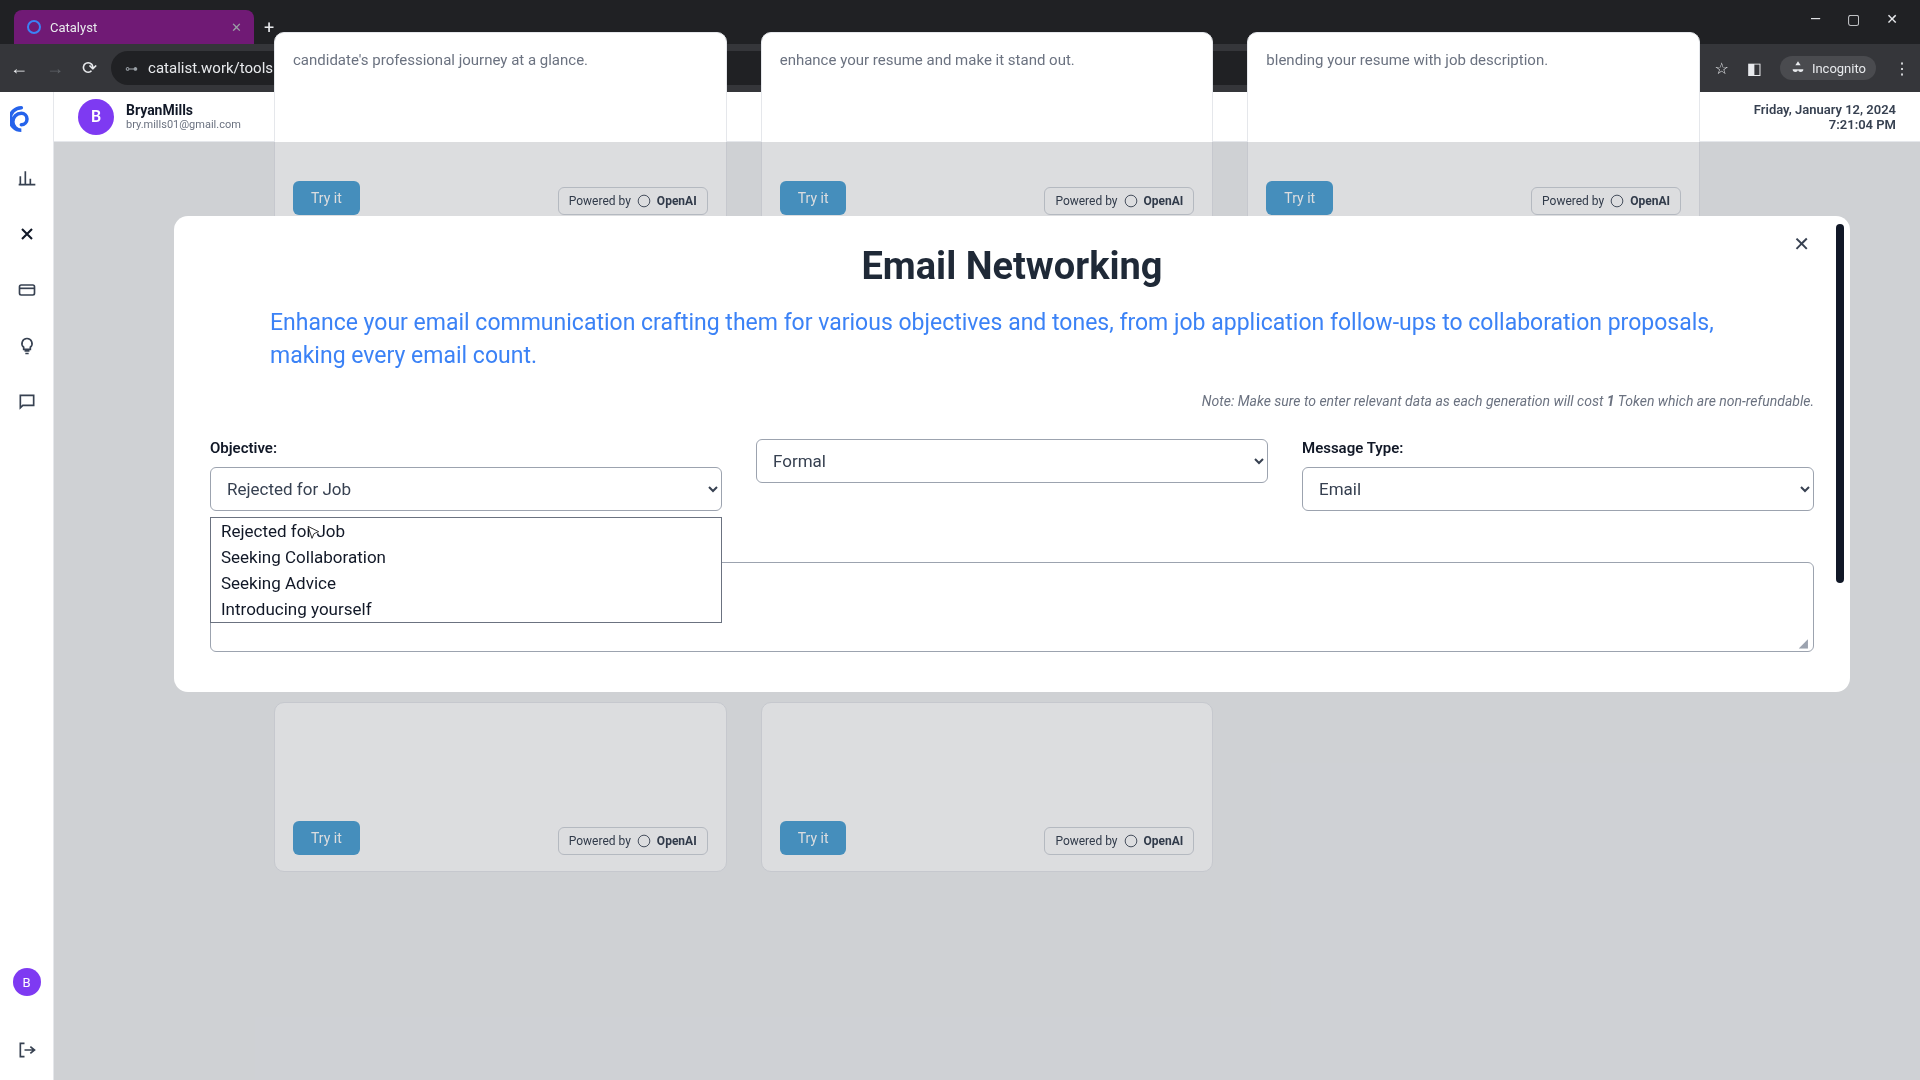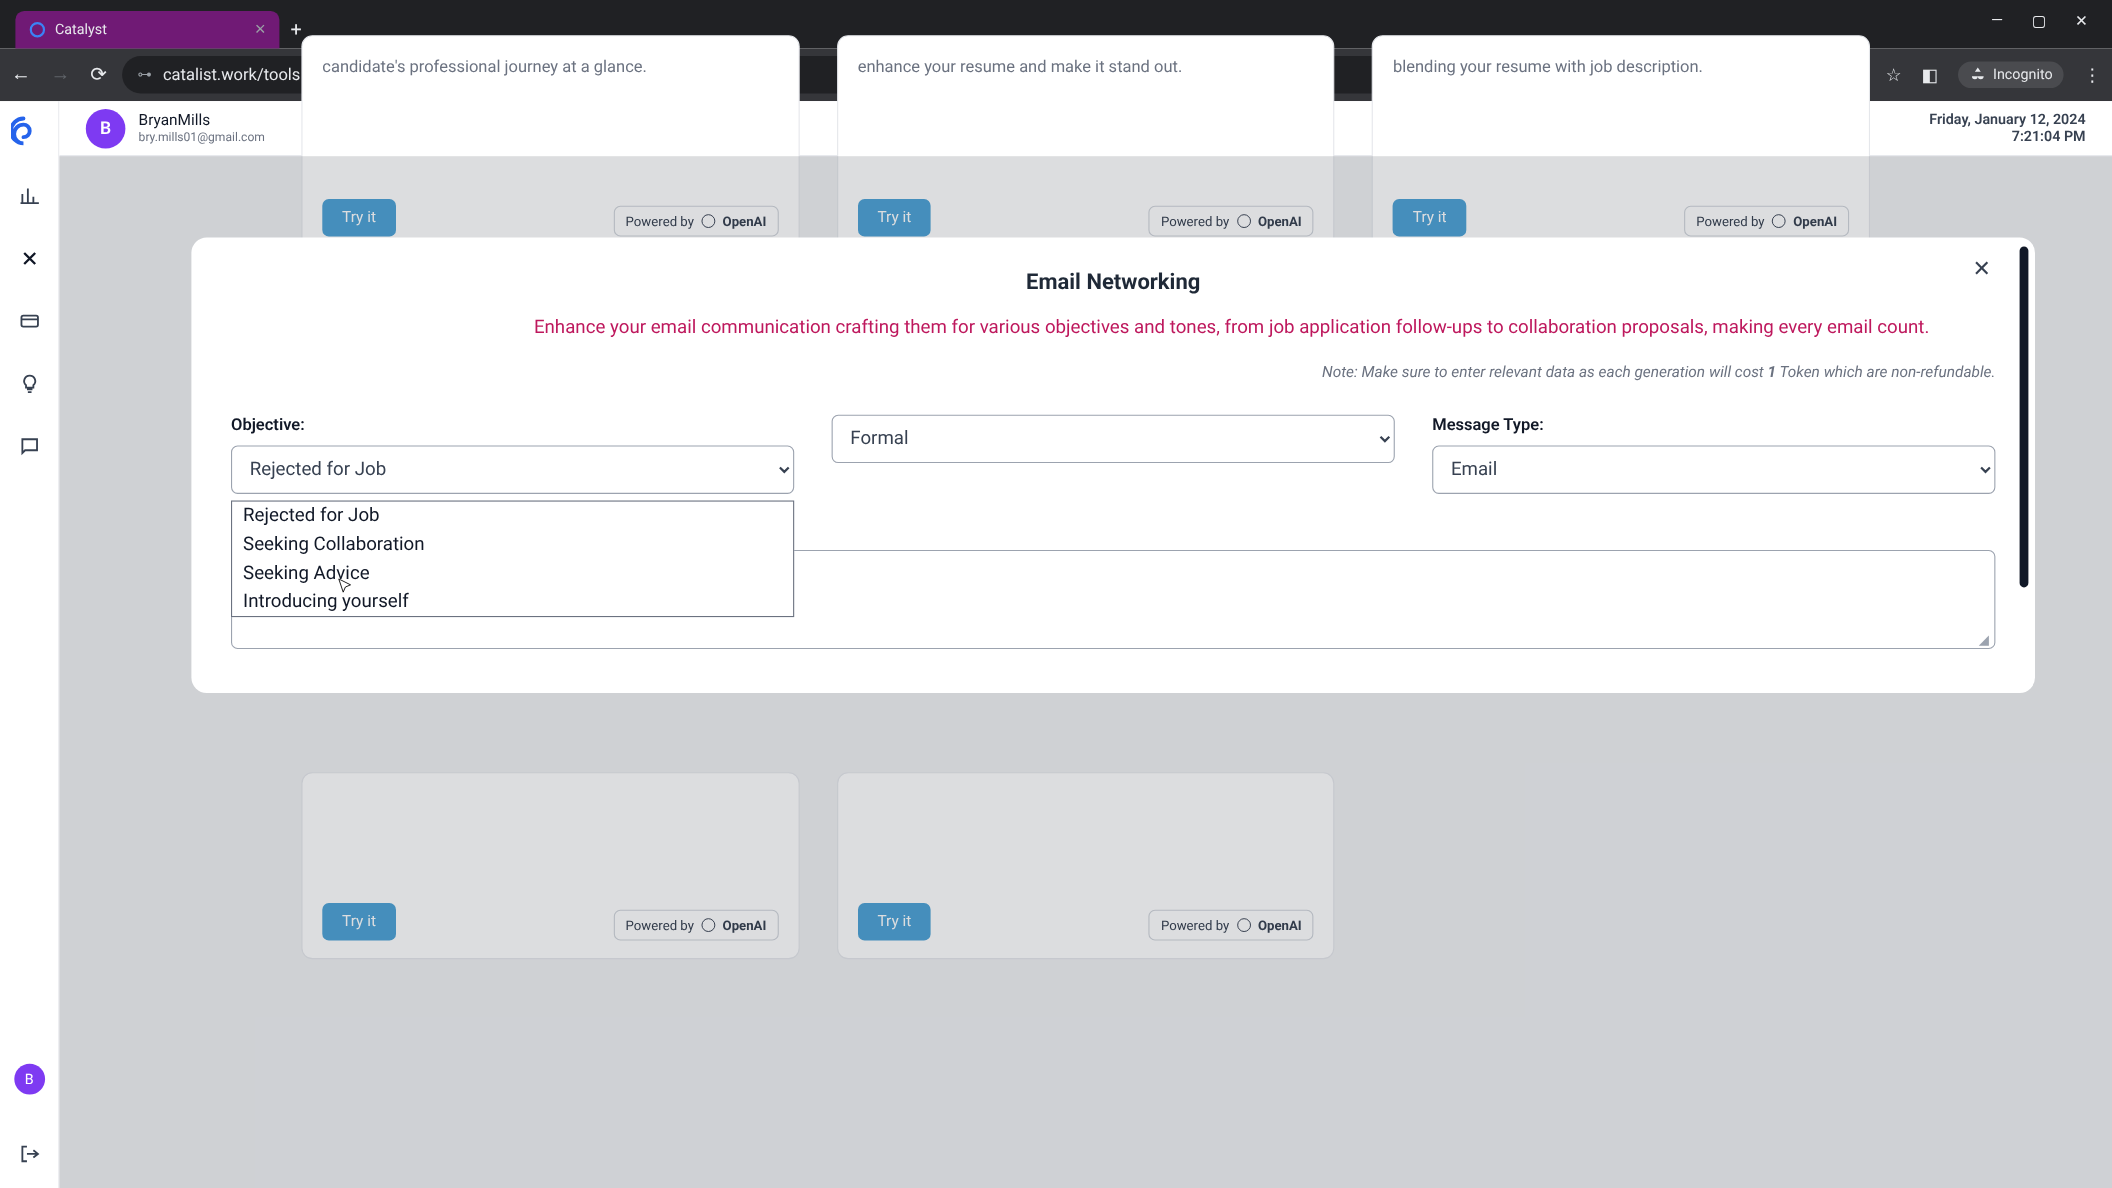--- a/index.html
+++ b/index.html
@@ -27,21 +27,21 @@
   .railbar { width:54px; background:#fff; border-right:1px solid #e5e7eb; display:flex; flex-direction:column; align-items:center; padding-top:10px; gap:32px; color:#374151; font-size:18px; }
   .railbar .spacer { flex:1; }
   .railbar .avatar-sm { width:28px; height:28px; border-radius:50%; background:#7e3af2; color:#fff; display:flex; align-items:center; justify-content:center; font-size:13px; margin-bottom:12px; }
   .rail-logo { width:34px; height:34px; }
 
   .main { flex:1; background:#f0f1f3; position:relative; }
 
   .topbar { height:50px; background:#fff; border-bottom:1px solid #e5e7eb; display:flex; align-items:center; padding:0 24px; }
   .user-chip { display:flex; align-items:center; gap:12px; }
   .avatar { width:36px; height:36px; border-radius:50%; background:#7e3af2; color:#fff; display:flex; align-items:center; justify-content:center; font-weight:600; }
-  .user-meta .name { font-size:14px; font-weight:400; color:#111827; }
+  .user-meta .name { font-size:14px; font-weight:700; color:#111827; }
   .user-meta .email { font-size:11px; color:#6b7280; }
   .stats { margin:0 auto; display:flex; gap:28px; font-size:15px; color:#374151; font-weight:500; }
   .stat-pill { background:#e5e7eb; border-radius:10px; padding:0 4px; font-size:11px; display:inline-block; margin-left:4px; position:relative; top:-1px; }
   .date-block { text-align:right; font-size:13px; color:#374151; font-weight:600; }
 
   
   .cards { position:absolute; top:50px; left:0; right:0; bottom:0; display:flex; flex-direction:column; }
   .card-row { display:flex; gap:34px; padding:0 220px;justify-content:space-between; }
   .card { flex:1; background:#fff; border:1px solid #e5e7eb; border-radius:10px; padding:18px; height:200px; position:relative; }
   .card.partial-top { margin-top:-110px; }
@@ -52,22 +52,22 @@
   .row2 .card { height:170px; margin-top:0; }
 
   
   .scrim { position:absolute; top:50px; left:0; right:0; bottom:0; background:rgba(17,24,39,0.15); }
 
   
   .modal { position:absolute; left:120px; right:70px; top:124px; background:#fff; border-radius:14px; padding:28px 36px 36px 36px; min-height:340px; }
   .modal-scroll { position:absolute; right:6px; top:8px; bottom:8px; width:8px; }
   .scroll-thumb { position:absolute; top:0; width:8px; height:78%; background:#111827; border-radius:4px; }
   .modal-close { position:absolute; top:16px; right:40px; font-size:20px; color:#374151; background:none; border:none; }
-  .modal h1 { text-align:center; font-size:20px; font-weight:700; color:#1f2937; }
-  .modal .sub { text-align:right; font-size:17px; color:#be185d; margin:18px 60px 0 60px; line-height:1.45; }
+  .modal h1 { text-align:center; font-size:38px; font-weight:700; color:#1f2937; }
+  .modal .sub { text-align:left; font-size:23px; color:#3b82f6; margin:18px 60px 0 60px; line-height:1.45; }
   .modal .note { text-align:right; font-style:italic; color:#6b7280; font-size:14px; margin-top:20px; }
   .modal .note b { font-style:italic; }
 
   .fields { display:flex; gap:34px; margin-top:30px; }
   .field { flex:1; position:relative; }
   .field label { display:block; font-size:15px; font-weight:600; color:#111827; margin-bottom:10px; }
   .select { width:100%; height:44px; border:1px solid #9ca3af; border-radius:6px; background:#fff; font-size:17px; padding:0 12px; color:#374151; appearance:auto; }
 
   
   .dropdown { position:absolute; top:78px; left:0; right:0; background:#fff; border:1px solid #6b7280; z-index:5; }

